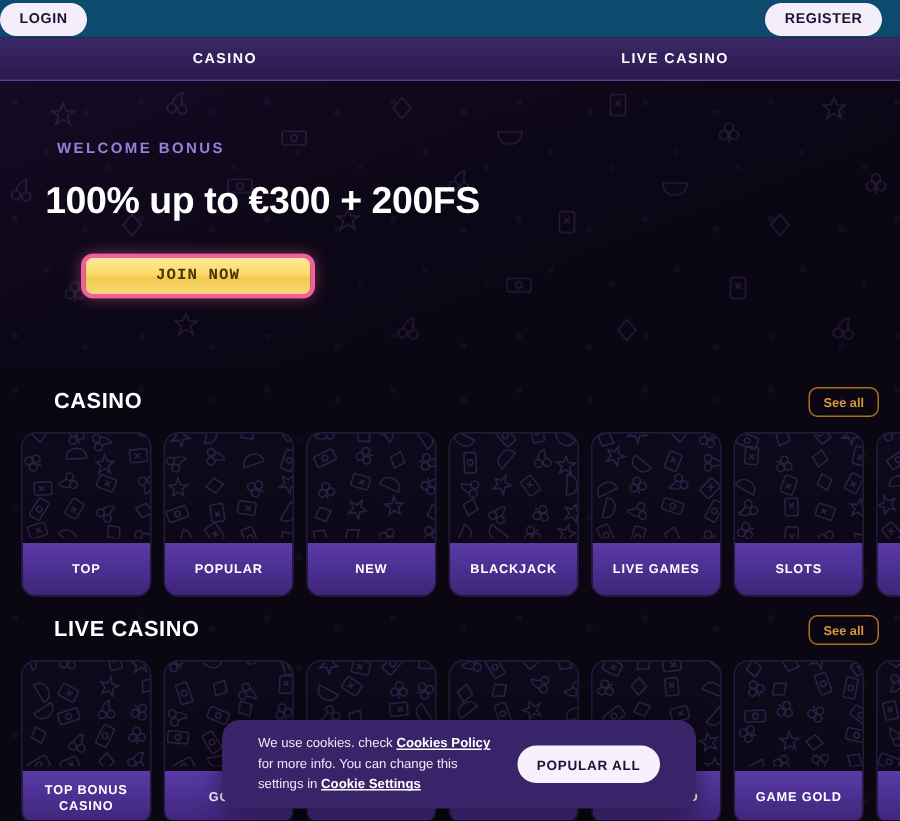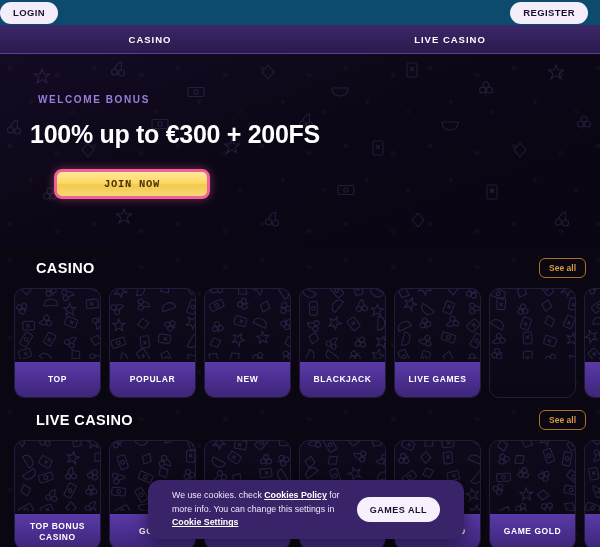--- a/index.html
+++ b/index.html
@@ -639,20 +639,21 @@
                 <use href="#ccherry" transform="translate(8.2,53.4) rotate(223)"></use>
                 <use href="#ccard" transform="translate(38.5,50.4) rotate(357)"></use>
                 <use href="#ccard" transform="translate(61.6,53.6) rotate(289)"></use>
                 <use href="#cstar" transform="translate(84.9,51.0) rotate(10)"></use>
                 <use href="#cclub" transform="translate(6.6,67.2) rotate(251)"></use>
                 <use href="#ccard" transform="translate(38.6,70.0) rotate(183)"></use>
                 <use href="#cclub" transform="translate(62.3,72.2) rotate(281)"></use>
                 <use href="#ccherry" transform="translate(86.4,72.3) rotate(278)"></use>
               </g>
             </svg></div>
+        <div class="card-label">SLOTS</div>
       </div>
       <div class="card">
         <div class="card-art"><svg viewBox="0 0 87 72" width="100%" height="100%" aria-hidden="true" style="opacity:.26">
     <defs>
       <g id="cstar" stroke="#7d68bd" stroke-width="1.1" fill="none">
                   <path d="M0,-6 L1.8,-1.8 L6.4,-1.8 L2.6,1.3 L4.1,5.8 L0,3.1 L-4.1,5.8 L-2.6,1.3 L-6.4,-1.8 L-1.8,-1.8 Z"></path>
                 </g>
       <g id="ccherry" stroke="#7d68bd" stroke-width="1.1" fill="none">
                   <circle cx="-3" cy="3.4" r="2.6"></circle>
                   <circle cx="3" cy="4.2" r="2.6"></circle>
@@ -1111,16 +1112,16 @@
                 <use href="#cdia" transform="translate(81.3,70.2) rotate(117)"></use>
               </g>
             </svg></div>
         <div class="card-label">BACCARAT</div>
       </div>
     </div>
   </div>
 
   <div class="cookie">
     <div class="cookie-text"><span>We use cookies. check </span><span class="cookie-link">Cookies Policy</span><span> for more info. You can change this settings in </span><span class="cookie-link">Cookie Settings</span></div>
-    <button class="accept-btn">GAMES ALL</button>
+    <button class="accept-btn">POPULAR ALL</button>
   </div>
 
 </div>
 
 </body></html>

